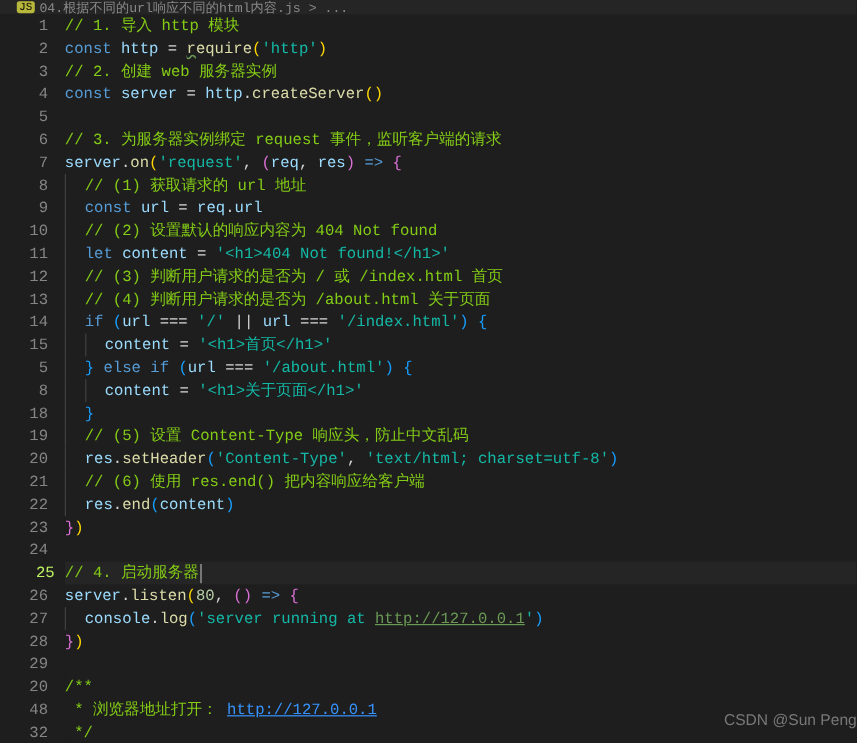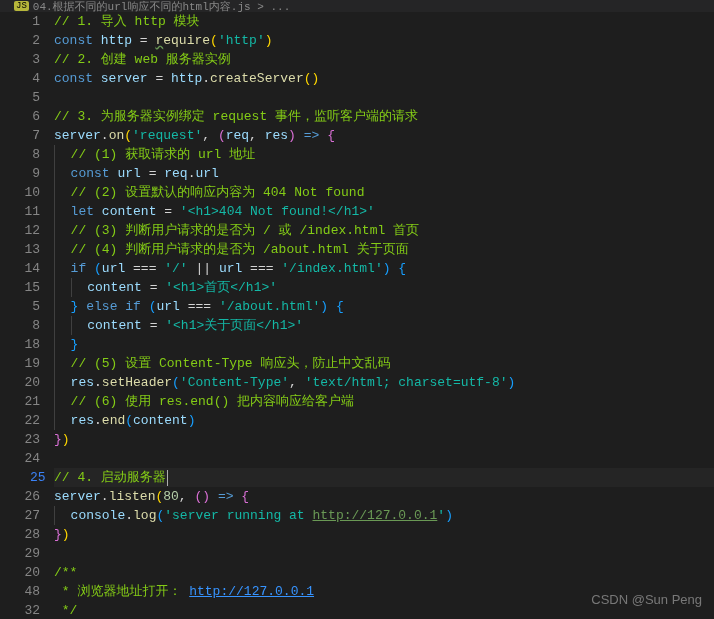--- a/index.html
+++ b/index.html
@@ -52,41 +52,41 @@
   .code {
     flex: 1;
     color: #d4d4d4;
     white-space: pre;
     position: relative;
   }
   .line {
     height: 19px;
     line-height: 19px;
   }
-  .gutter .line.active { color: #3b82f6; margin-left: 30px; }
+  .gutter .line.active { color: #bef264; margin-left: 30px; }
   .code .line.active { background: rgba(255,255,255,0.03); }
   .c-comment { color: #84cc16; }
   .c-keyword { color: #569cd6; }
   .c-var { color: #9cdcfe; }
   .c-func { color: #dcdcaa; }
   .c-string { color: #14b8a6; }
   .c-number { color: #b5cea8; }
   .c-punct { color: #d4d4d4; }
   .c-brace-y { color: #ffd700; }
   .c-brace-p { color: #da70d6; }
   .c-brace-b { color: #179fff; }
   .c-url { color: #6a9955; text-decoration: underline; }
   .c-url2 { color: #3794ff; text-decoration: underline; }
   .squiggle { text-decoration: underline wavy #6a9955; text-decoration-skip-ink: none; }
   .indent-guide { border-left: 1px solid #404040; display: inline-block; height: 19px; vertical-align: top; }
   .cursor { display:inline-block; width:1px; height:16px; background:#aeafad; vertical-align: middle; margin-left:1px;}
   .watermark {
     position: absolute;
     bottom: 12px;
-    right: 12px;
+    right: 0;
     color: #888;
     font-family: sans-serif;
     font-size: 13px;
     opacity: 0.85;
   }
 </style>
 </head>
 <body>
 
 <div class="tab-bar">

